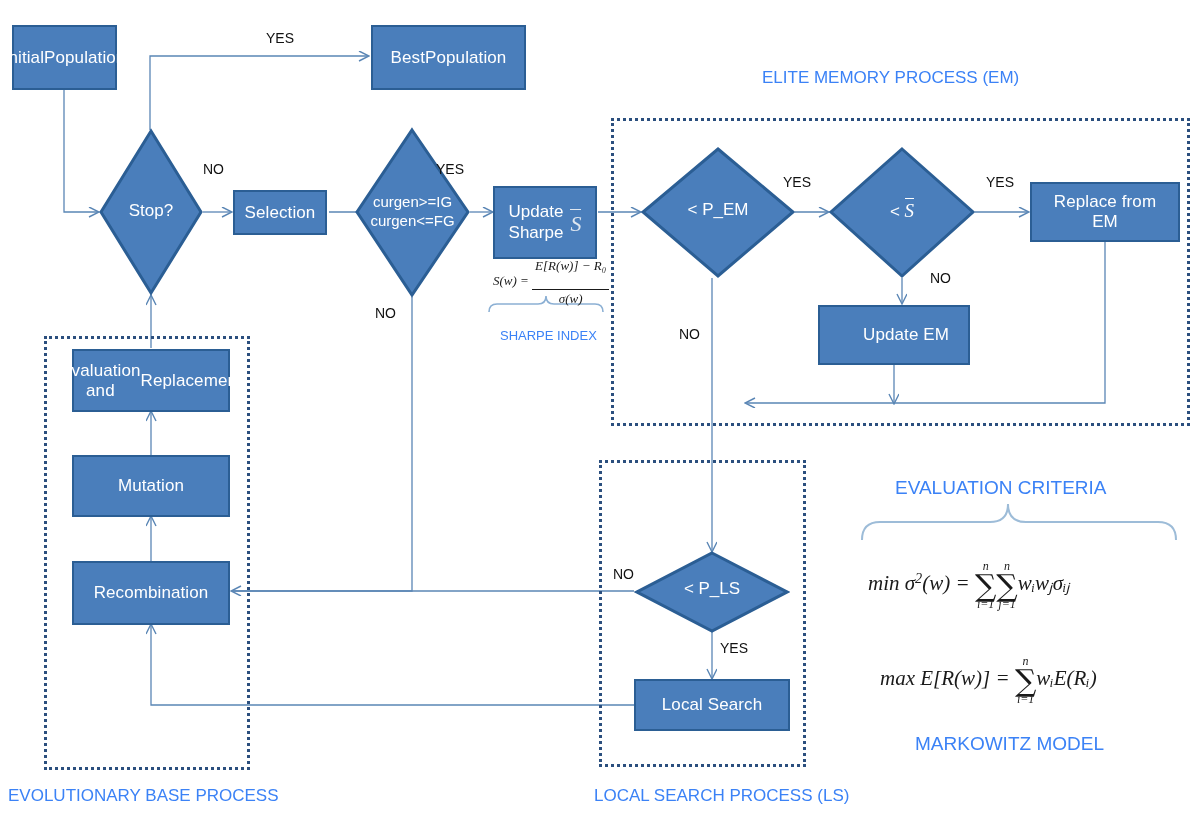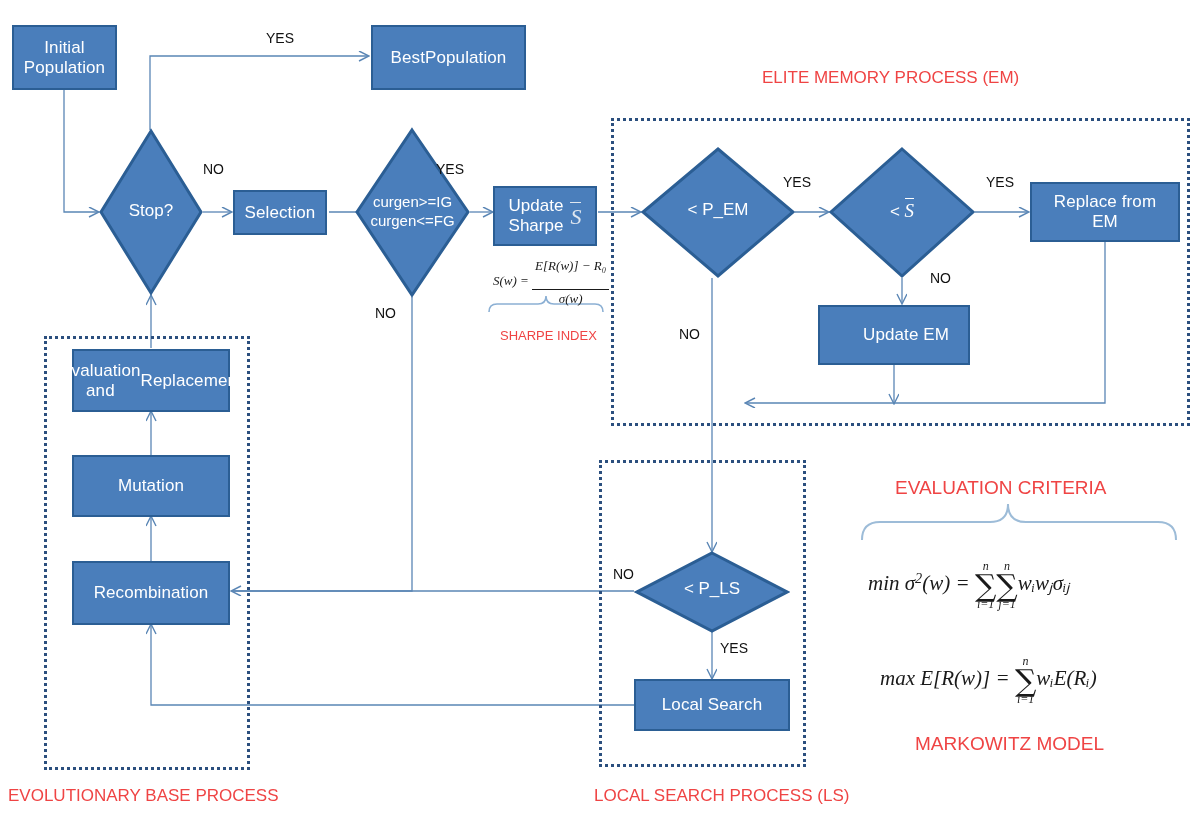--- a/index.html
+++ b/index.html
@@ -58,21 +58,21 @@
   .edge-label {
     position: absolute;
     font-size: 14px;
     color: #111111;
     font-family: "Liberation Sans", sans-serif;
     white-space: nowrap;
   }
   .section-title {
     position: absolute;
     font-size: 17px;
-    color: #ef4444;
+    color: #3b82f6;
     font-family: "Liberation Sans", sans-serif;
     white-space: nowrap;
   }
   .dashed-group {
     position: absolute;
     box-sizing: border-box;
     border: 3px dotted #2b4f7e;
     background: transparent;
   }
   .formula {
@@ -202,35 +202,35 @@
   <div class="dashed-group" style="left:44px; top:336px; width:206px; height:434px;"></div>
   <div class="dashed-group" style="left:599px; top:460px; width:207px; height:307px;"></div>
 
   <div class="section-title" style="left:762px; top:68px;">ELITE MEMORY PROCESS (EM)</div>
   <div class="section-title" style="left:8px; top:786px;">EVOLUTIONARY BASE PROCESS</div>
   <div class="section-title" style="left:594px; top:786px;">LOCAL SEARCH PROCESS (LS)</div>
   <div class="section-title" style="left:895px; top:477px; font-size:19px;">EVALUATION CRITERIA</div>
   <div class="section-title" style="left:915px; top:733px; font-size:19px;">MARKOWITZ MODEL</div>
   <div class="section-title" style="left:500px; top:328px; font-size:13px;">SHARPE INDEX</div>
 
-  <div class="node box" style="left:12px; top:25px; width:105px; height:65px; flex-direction:column;">
+  <div class="node box" style="left:12px; top:25px; width:105px; height:65px; flex-direction:row;">
     <span class="box-label">Initial</span>
     <span class="box-label">Population</span>
   </div>
 
   <div class="node box" style="left:371px; top:25px; width:155px; height:65px; flex-direction:row;">
     <span class="box-label">Best</span>
     <span class="box-label">Population</span>
   </div>
 
   <div class="node box" style="left:233px; top:190px; width:94px; height:45px;">
     <span class="box-label">Selection</span>
   </div>
 
-  <div class="node box" style="left:493px; top:186px; width:104px; height:60px;">
+  <div class="node box" style="left:493px; top:186px; width:104px; height:73px;">
     <div class="upd-sharpe-inner">
       <div>
         <div class="upd-sharpe-text">Update</div>
         <div class="upd-sharpe-text">Sharpe</div>
       </div>
       <span class="upd-sharpe-sym sbar">S</span>
     </div>
   </div>
 
   <div class="node box" style="left:1030px; top:182px; width:150px; height:60px; flex-direction:column;">

